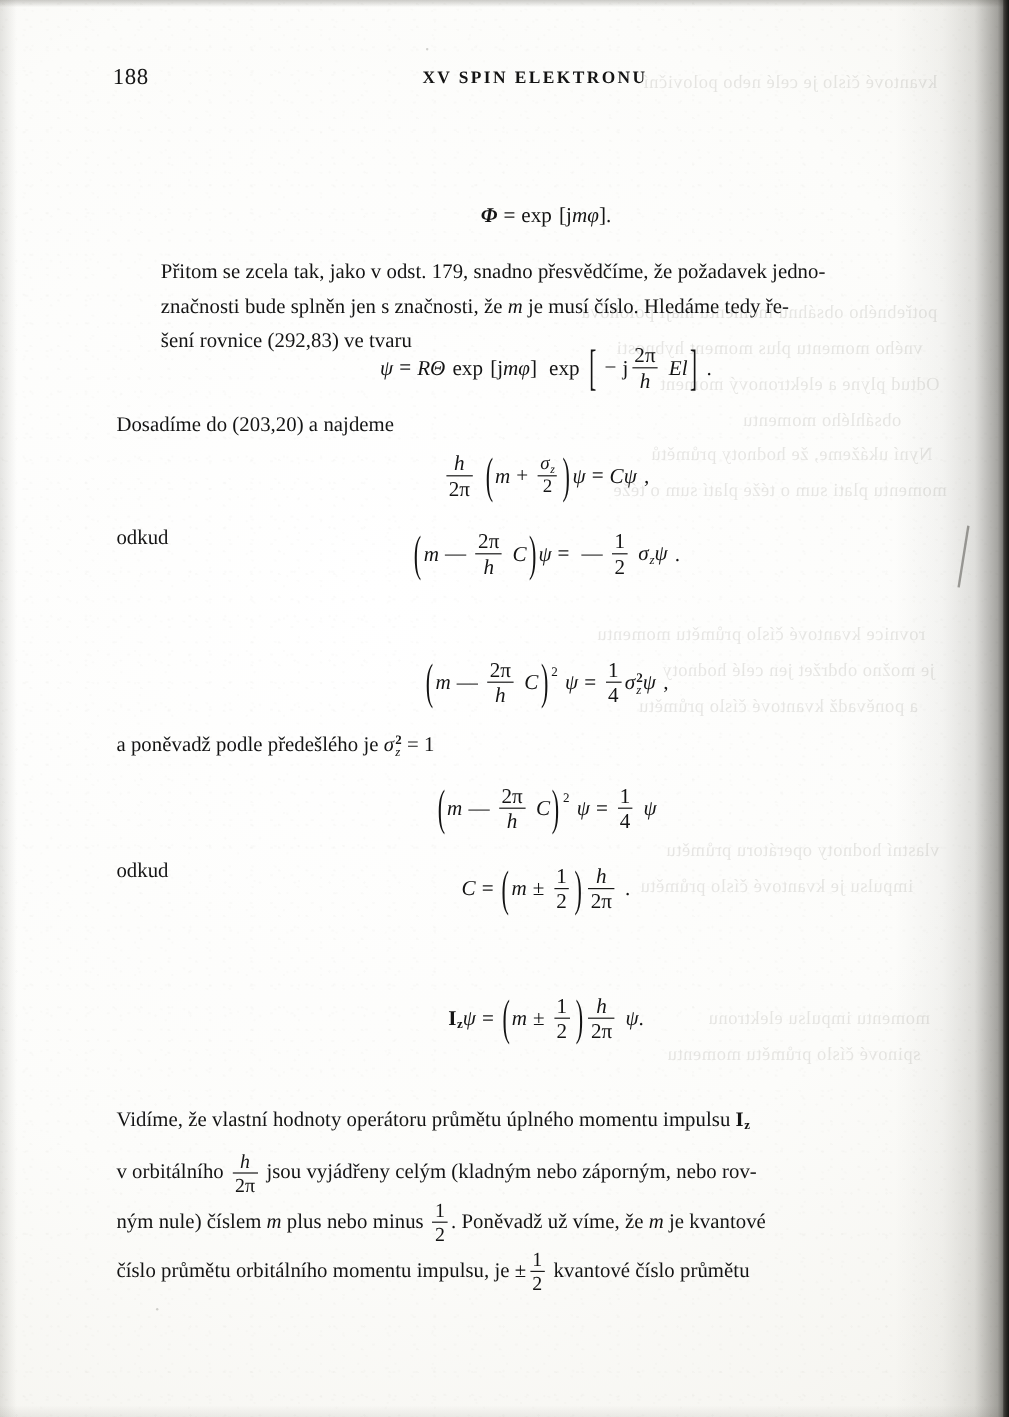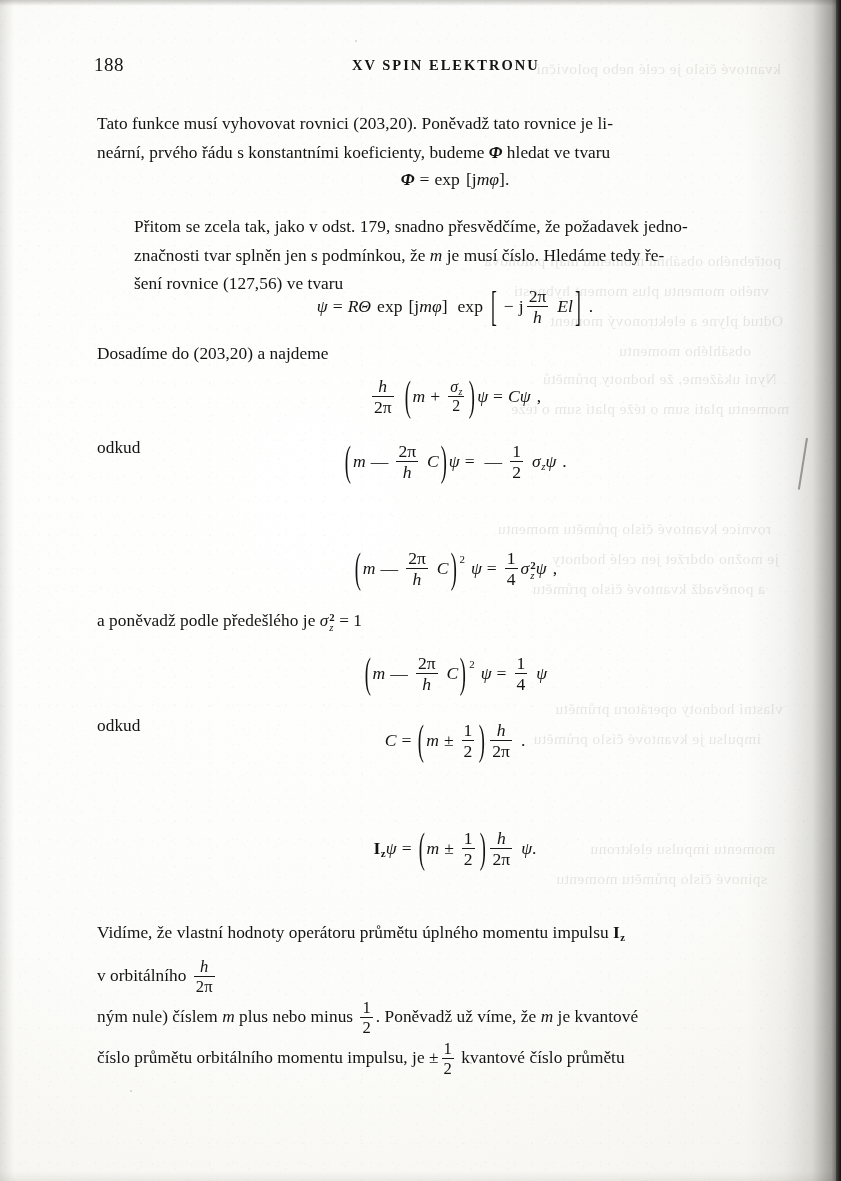--- a/index.html
+++ b/index.html
@@ -261,38 +261,32 @@
     <div class="bleed-line" style="left:60px;  top:60px;">kvantové číslo je celé nebo poloviční</div>
   </div>
 
   <div class="content">
 
     <div class="running-head">
       <div class="folio">188</div>
       <div class="head-title">XV SPIN ELEKTRONU</div>
     </div>
 
-    <div class="block" style="top:110px;">
-      <p class="para nojust" style="text-indent:0;">
-        <span>Tato funkce musí vyhovovat rovnici (203,20). Poněvadž tato rovnice je li-</span><br>
-        <span>neární, prvého řádu s konstantními koeficienty, budeme </span><span class="it" style="font-weight:bold;">Φ</span><span> hledat ve tvaru</span>
-      </p>
-    </div>
 
     <div class="eq" style="top:168px;">
       <span class="math">
         <span class="it" style="font-weight:bold;">Φ</span><span class="op">=</span><span class="up">exp</span><span class="sp"></span><span><span class="up">[j</span><span class="it">m</span><span class="it">φ</span><span class="up">]</span></span><span>.</span>
       </span>
     </div>
 
     <div class="block" style="top:213px;margin-left:37px;">
       <p class="para nojust">
         <span>Přitom se zcela tak, jako v odst. 179, snadno přesvědčíme, že požadavek jedno-</span><br>
-        <span>značnosti tvar splněn jen s podmínkou, že </span><span class="it">m</span><span> je musí číslo. Hledáme tedy ře-</span><br>
-        <span>šení rovnice (127,56) ve tvaru</span>
+        <span>značnosti bude splněn jen s značnosti, že </span><span class="it">m</span><span> je musí číslo. Hledáme tedy ře-</span><br>
+        <span>šení rovnice (292,83) ve tvaru</span>
       </p>
     </div>
 
     <div class="eq" style="top:288px;">
       <span class="math">
         <span class="it">ψ</span><span class="op">=</span><span class="it">RΘ</span><span class="sp"></span><span class="up">exp</span><span class="sp"></span><span><span class="up">[j</span><span class="it">m</span><span class="it">φ</span><span class="up">]</span></span><span class="sp2"></span><span class="up">exp</span><span class="sp"></span><span class="big-brack">[</span><span class="op">−</span><span class="up">j</span><span class="frac"><span class="num">2π</span><span class="den it">h</span></span><span class="sp"></span><span class="it">El</span><span class="big-brack">]</span><span class="sp"></span><span>.</span>
       </span>
     </div>
 
     <div class="block" style="top:340px;">
@@ -347,21 +341,21 @@
 
     <div class="eq" style="top:830px;">
       <span class="math">
         <span><span class="up" style="font-weight:bold;">I</span><span class="sub" style="font-weight:bold;">z</span></span><span class="it">ψ</span><span class="op">=</span><span class="big-paren">(</span><span class="it">m</span><span class="op">±</span><span class="frac"><span class="num">1</span><span class="den">2</span></span><span class="big-paren">)</span><span class="frac"><span class="num it">h</span><span class="den">2π</span></span><span class="sp"></span><span class="it">ψ</span><span>.</span>
       </span>
     </div>
 
     <div class="block" style="top:912px; width:722px;">
       <p class="para nojust" style="line-height:41px; font-size:17.3px;">
         <span>Vidíme, že vlastní hodnoty operátoru průmětu úplného momentu impulsu </span><span><span class="up" style="font-weight:bold;">I</span><span class="sub" style="font-weight:bold;">z</span></span><br>
-        <span>v orbitálního </span><span class="ifrac"><span class="num it">h</span><span class="den">2π</span></span><br>
+        <span>v orbitálního </span><span class="ifrac"><span class="num it">h</span><span class="den">2π</span></span><span> jsou vyjádřeny celým (kladným nebo záporným, nebo rov-</span><br>
         <span>ným nule) číslem </span><span class="it">m</span><span> plus nebo minus </span><span class="ifrac"><span class="num">1</span><span class="den">2</span></span><span>. Poněvadž už víme, že </span><span class="it">m</span><span> je kvantové</span><br>
         <span>číslo průmětu orbitálního momentu impulsu, je </span><span><span>±</span><span class="ifrac"><span class="num">1</span><span class="den">2</span></span></span><span> kvantové číslo průmětu</span>
       </p>
     </div>
 
   </div>
 
   <div class="edge-top"></div>
   <div class="edge-left"></div>
   <div class="edge-bottom"></div>

